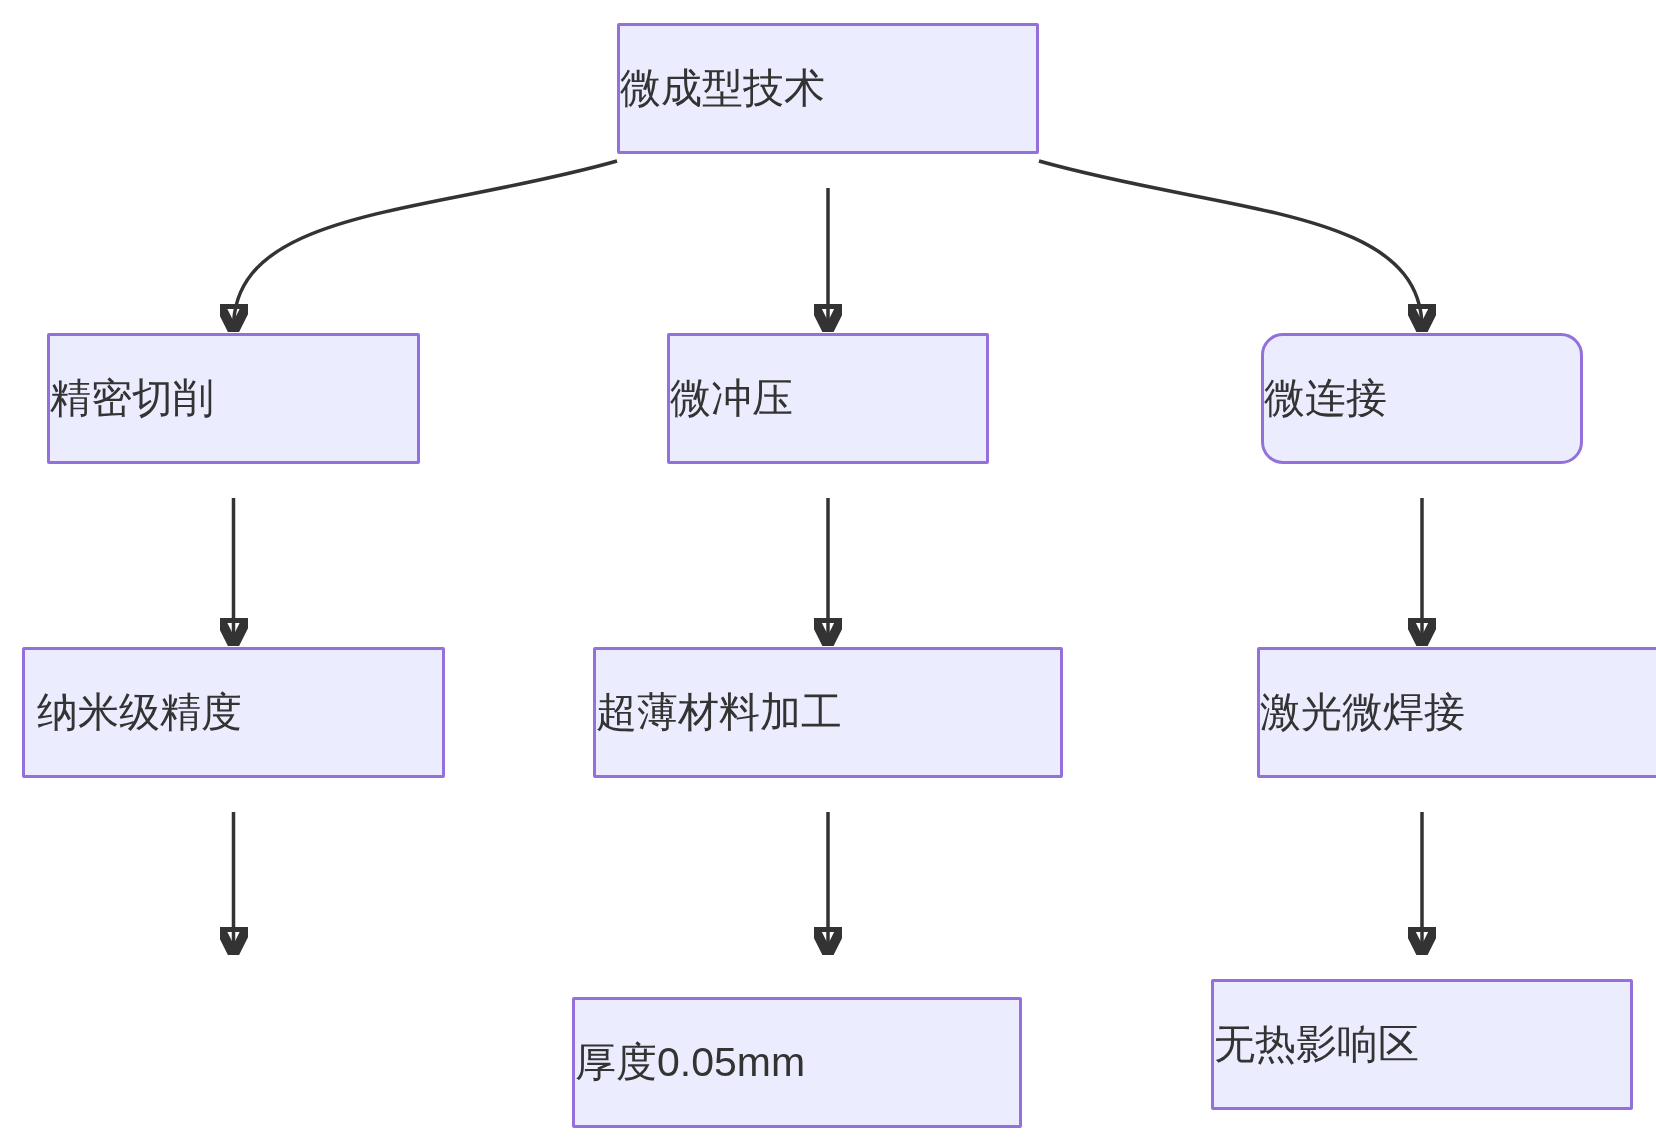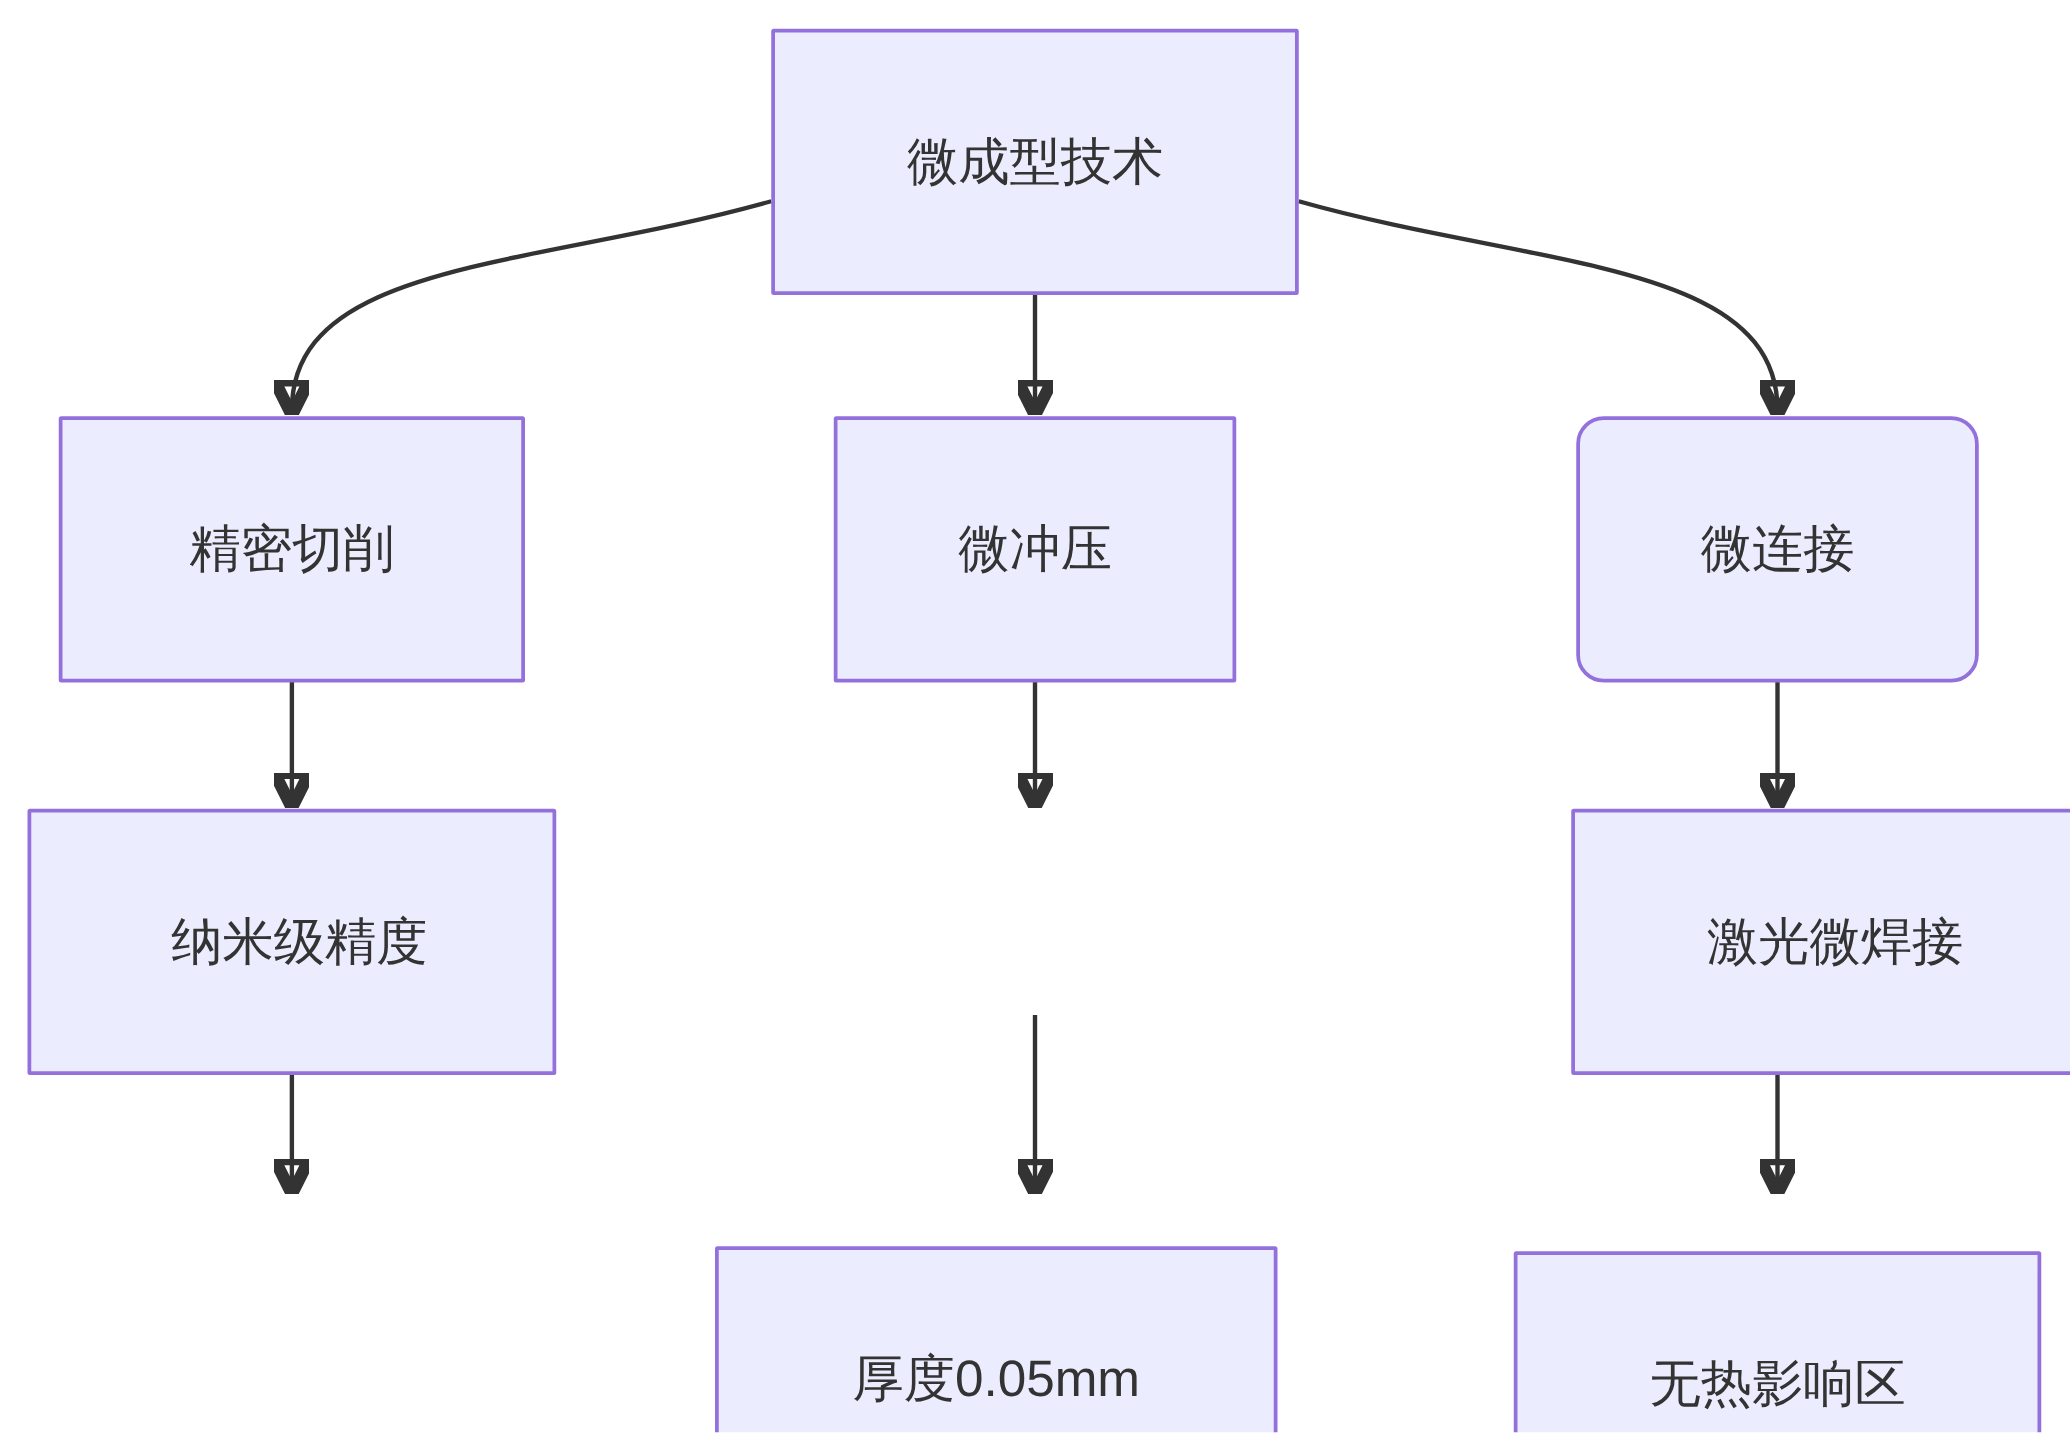--- a/index.html
+++ b/index.html
@@ -19,22 +19,21 @@
   .edges path { fill: none; stroke: var(--edge-color, #333333); stroke-width: 3.5; }
   .arrowhead { fill: var(--edge-color, #333333); stroke: none; }
   .node {
     position: absolute;
     box-sizing: border-box;
     background: var(--node-fill, #ECECFF);
     border: 3.5px solid var(--node-border, #9370DB);
     border-radius: 2px;
     display: flex;
     align-items: center;
-    justify-content: center;
-    height: 213px;
+    height: 131px;
   }
   .node .label {
     color: var(--text-color, #333333);
     font-size: 41px;
     line-height: 1;
     white-space: nowrap;
     text-align: center;
   }
 </style>
 </head>
@@ -75,27 +74,30 @@
   </div>
 
   <div class="node" style="left:1261px; top:333px; width:322px;border-radius:22px;">
     <span class="label">微连接</span>
   </div>
 
   <div class="node" style="left:22px; top:647px; width:423px;padding-left:12px;">
     <span class="label">纳米级精度</span>
   </div>
 
+  <div class="node" style="left:593px; top:647px; width:470px;">
+    <span class="label">超薄材料加工</span>
+  </div>
 
   <div class="node" style="left:1211px; top:647px; width:422px;margin-left:46px;">
     <span class="label">激光微焊接</span>
   </div>
 
 
   <div class="node" style="left:572px; top:957px; width:450px;margin-top:40px;">
     <span class="label">厚度0.05mm</span>
   </div>
 
-  <div class="node" style="left:1211px; top:1001px; width:422px;">
+  <div class="node" style="left:1211px; top:979px; width:422px;">
     <span class="label">无热影响区</span>
   </div>
 
 </div>
 
 </body></html>

